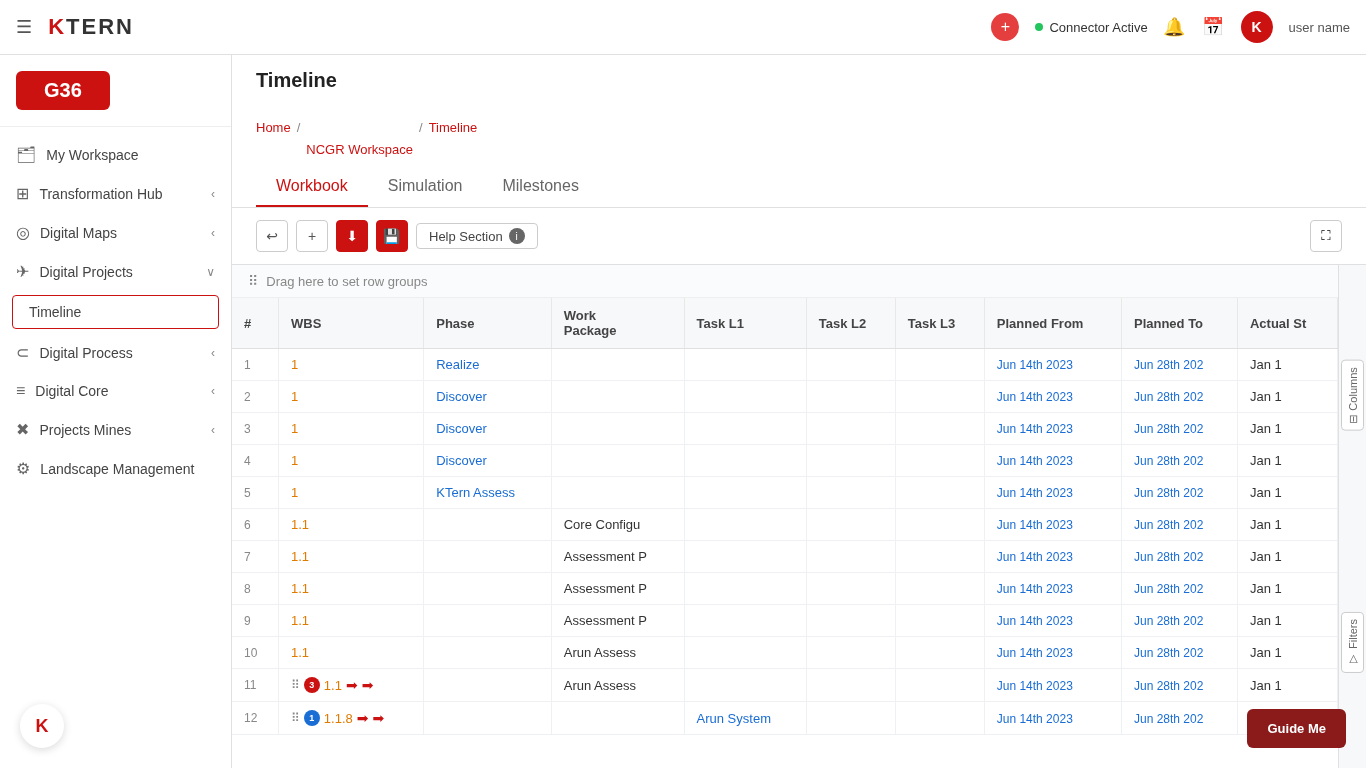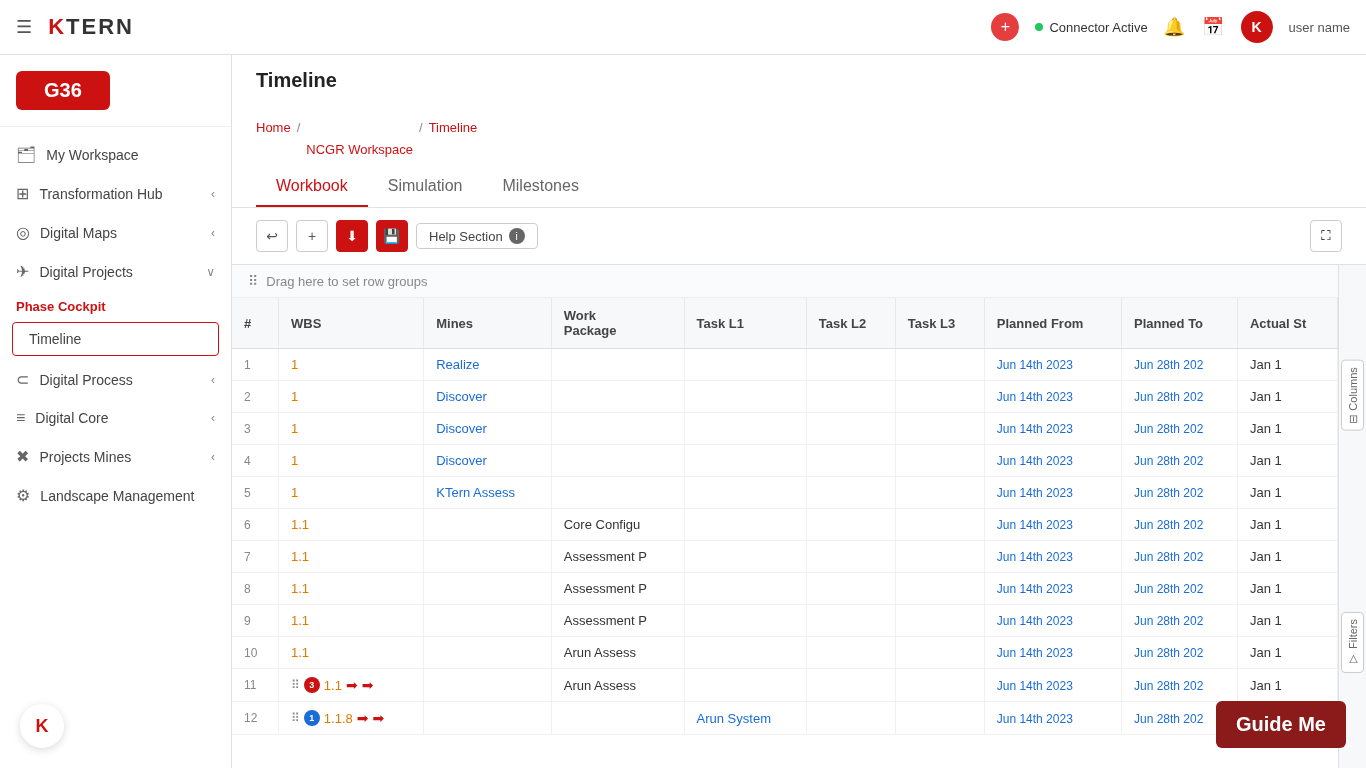--- a/index.html
+++ b/index.html
@@ -193,21 +193,21 @@
 
     
     .guide-me-btn {
       position: fixed;
       bottom: 20px;
       right: 20px;
       background: #8b1a1a;
       color: white;
       padding: 12px 20px;
       border-radius: 6px;
-      font-size: 20px;
+      font-size: 13px;
       font-weight: 600;
       cursor: pointer;
       border: none;
     }
 
     
     .k-fab {
       position: fixed;
       bottom: 20px;
       left: 20px;
@@ -266,21 +266,20 @@
         <span class="nav-icon">◎</span>
         <span>Digital Maps</span>
         <span class="nav-arrow">‹</span>
       </div>
       <div class="nav-item">
         <span class="nav-icon">✈</span>
         <span>Digital Projects</span>
         <span class="nav-arrow">∨</span>
       </div>
 
-      <div class="phase-cockpit-header">Phase Cockpit</div>
       <div class="timeline-item">
         <span>Timeline</span>
       </div>
 
       <div class="nav-item">
         <span class="nav-icon">⊂</span>
         <span>Digital Process</span>
         <span class="nav-arrow">‹</span>
       </div>
       <div class="nav-item">
@@ -335,21 +334,21 @@
       <div class="table-wrapper">
         <div class="drag-hint">
           <span class="drag-hint-icon">⠿</span>
           <span>Drag here to set row groups</span>
         </div>
         <table>
           <thead>
             <tr>
               <th>#</th>
               <th>WBS</th>
-              <th>Mines</th>
+              <th>Phase</th>
               <th style="max-width:100px;">Work<br>Package</th>
               <th>Task L1</th>
               <th>Task L2</th>
               <th>Task L3</th>
               <th>Planned From</th>
               <th>Planned To</th>
               <th>Actual St</th>
             </tr>
           </thead>
           <tbody id="table-body">

